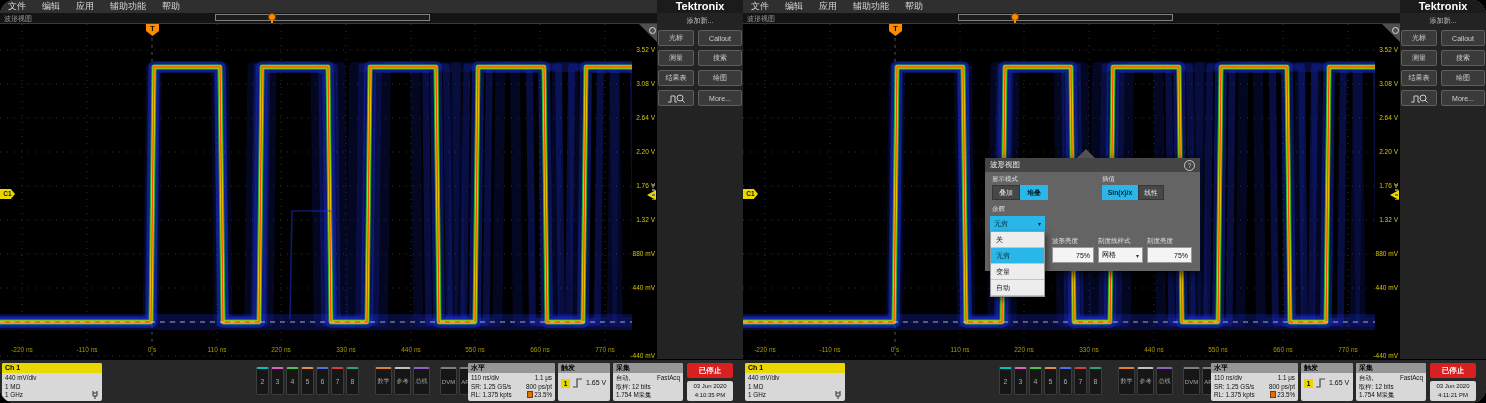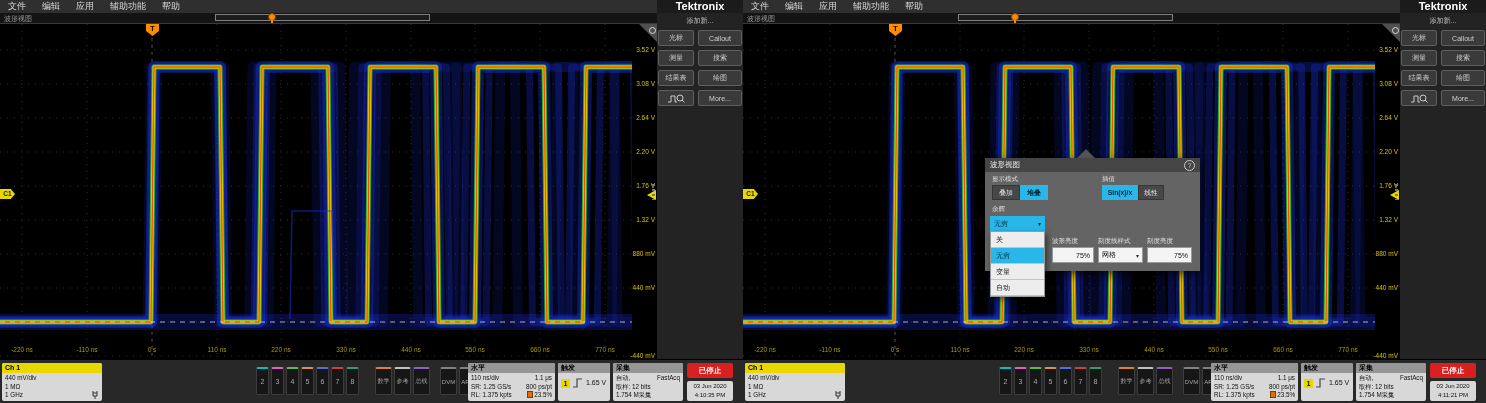--- a/index.html
+++ b/index.html
@@ -1,17 +1,17 @@
 <!DOCTYPE html>
 <html><head>
 <meta charset="utf-8">
 <style>
   html,body{margin:0;padding:0;background:#000;}
   body{font-family:"Liberation Sans",sans-serif;-webkit-font-smoothing:antialiased;}
-  #app{position:relative;width:1486px;height:403px;overflow:hidden;background:#fef9c3;}
+  #app{position:relative;width:1486px;height:403px;overflow:hidden;background:#fef9c3;border-radius:15px;}
   .panel{position:absolute;top:0;width:743px;height:403px;background:#000;overflow:hidden;}
 
   
   .menubar{position:absolute;left:0;top:0;width:657px;height:13px;background:#2f2f2f;display:flex;align-items:center;gap:16px;padding-left:8px;box-sizing:border-box;}
   .menubar span{color:#d8d8d8;font-size:9px;line-height:13px;white-space:nowrap;}
   .brand{position:absolute;left:657px;top:0;width:86px;height:13px;background:#1b1b1b;color:#fff;font-weight:bold;font-size:11px;text-align:center;line-height:13px;letter-spacing:0px;}
 
   
   .viewstrip{position:absolute;left:0;top:13px;width:657px;height:10px;background:#141414;}
   .viewstrip .vlabel{position:absolute;left:4px;top:1px;font-size:7px;color:#9a9a9a;}

